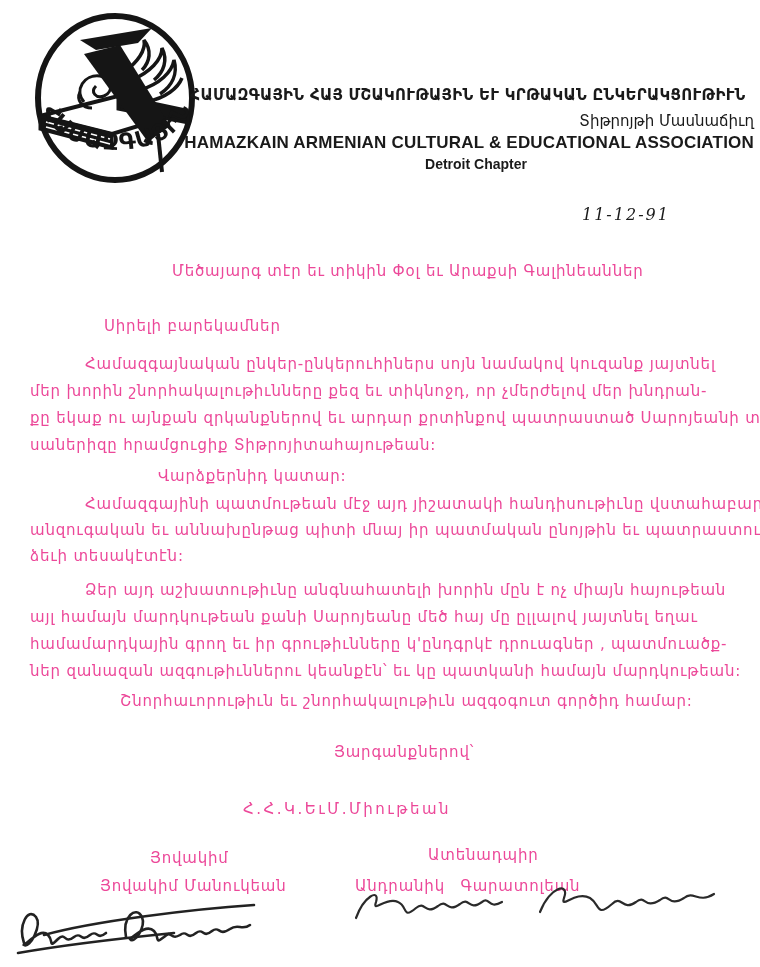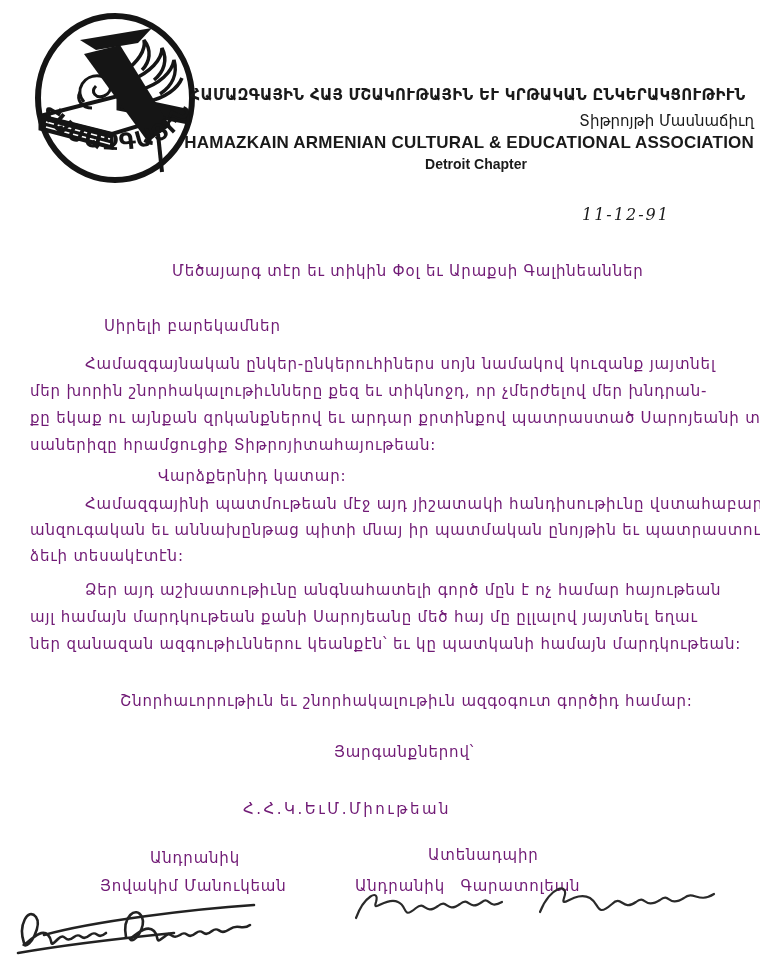--- a/index.html
+++ b/index.html
@@ -13,21 +13,21 @@
     overflow:hidden;
   }
   .abs{position:absolute;white-space:nowrap;margin-top:16px;}
   
   .org-arm{left:182px;top:70px;width:572px;text-align:center;font-weight:bold;font-size:15px;letter-spacing:.3px;}
   .chap-arm{left:182px;top:96px;width:572px;text-align:right;font-weight:normal;font-size:15px;}
   .org-eng{left:182px;top:117px;width:572px;text-align:right;font-weight:bold;font-size:17px;font-family:"Liberation Sans",sans-serif;letter-spacing:.2px;}
   .chap-eng{left:190px;top:140px;width:572px;text-align:center;font-weight:bold;font-size:14px;font-family:"Liberation Sans",sans-serif;}
   .date{left:582px;top:189px;font-family:"DejaVu Serif",serif;font-style:italic;font-size:16px;letter-spacing:2px;}
   
-  .tw{font-size:15px;letter-spacing:.8px;color:#701a75;}
+  .tw{font-size:15px;letter-spacing:.8px;color:#ec4899;}
   .salutation{left:172px;top:246px;}
   .greeting{left:104px;top:301px;}
   .para{white-space:normal;}
   .para .line{white-space:nowrap;height:27px;line-height:27px;}
   .p1{left:30px;top:335px;}
   .p2{left:30px;top:475px;}
   .p2 .line{height:26px;line-height:26px;}
   .p3{left:30px;top:561px;}
   .indent{text-indent:55px;}
   .blessing{left:158px;top:451px;}
@@ -103,30 +103,31 @@
 
   <div class="abs tw blessing">Վարձքերնիդ կատար:</div>
 
   <div class="abs tw para p2">
     <div class="line indent">Համազգայինի պատմութեան մէջ այդ յիշատակի հանդիսութիւնը վստահաբար</div>
     <div class="line">անզուգական եւ աննախընթաց պիտի մնայ իր պատմական ընոյթին եւ պատրաստութեան</div>
     <div class="line">ձեւի տեսակէտէն:</div>
   </div>
 
   <div class="abs tw para p3">
-    <div class="line indent">Ձեր այդ աշխատութիւնը անգնահատելի գործ մըն է ոչ համար հայութեան</div>
+    <div class="line indent">Ձեր այդ աշխատութիւնը անգնահատելի խորին մըն է ոչ միայն հայութեան</div>
     <div class="line">այլ համայն մարդկութեան քանի Սարոյեանը մեծ հայ մը ըլլալով յայտնել եղաւ</div>
+    <div class="line">համամարդկային գրող եւ իր գրութիւնները կ'ընդգրկէ դրուագներ , պատմուածք-</div>
     <div class="line">ներ զանազան ազգութիւններու կեանքէն՝ եւ կը պատկանի համայն մարդկութեան:</div>
   </div>
 
   <div class="abs tw closing">Շնորհաւորութիւն եւ շնորհակալութիւն ազգօգուտ գործիդ համար:</div>
   <div class="abs tw regards">Յարգանքներով՝</div>
   <div class="abs tw abbrev">Հ.Հ.Կ.ԵւՄ.Միութեան</div>
 
-  <div class="abs tw sig-title-left">Անդրանիկ</div>
+  <div class="abs tw sig-title-left">Յովակիմ</div>
   <div class="abs tw sig-title-right">Ատենադպիր</div>
   <div class="abs tw sig-name-left">Յովակիմ Մանուկեան</div>
   <div class="abs tw sig-name-right">Անդրանիկ Գարատոլեան</div>
 
   <svg class="sig sig-left" viewBox="0 0 248 70">
     <g stroke="#222" stroke-width="2.6" fill="none" stroke-linecap="round">
       <path d="M10,52 C4,34 14,16 22,26 C28,34 16,58 10,54 C20,46 28,38 34,44 C40,50 34,58 44,48 C52,40 50,54 60,46 C68,40 66,52 76,44 C84,38 82,50 92,42"></path>
       <path d="M30,44 C80,30 180,18 240,14"></path>
       <path d="M112,46 C108,26 122,14 128,26 C132,36 120,54 116,48 C126,40 134,34 140,40 C146,46 140,54 150,46 C158,38 156,50 166,44 C174,38 172,50 182,42 C190,36 188,48 198,40 C206,34 204,46 216,38 C224,32 228,40 236,34"></path>
       <path d="M4,62 C50,54 120,46 160,42"></path>

